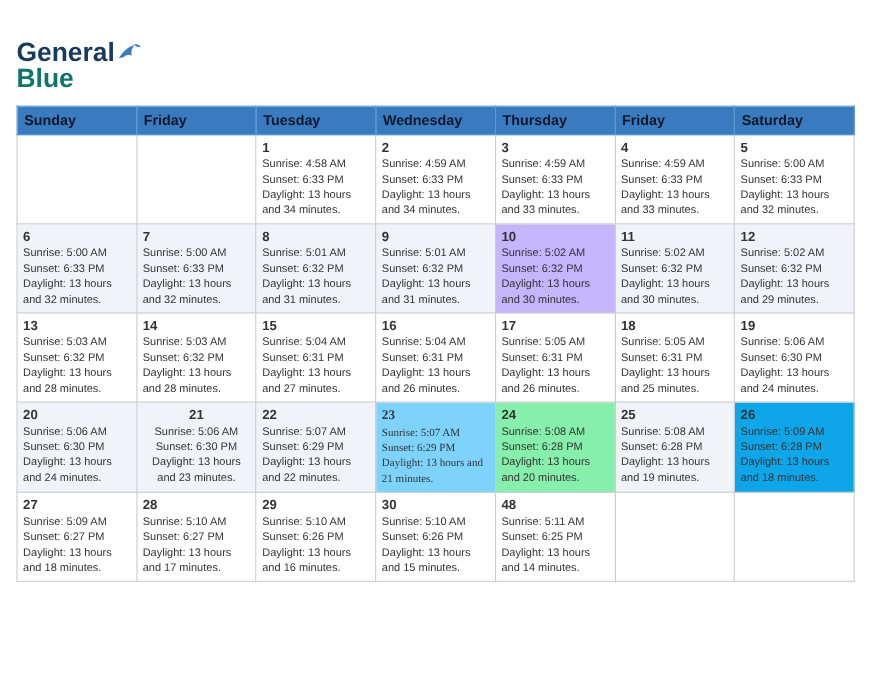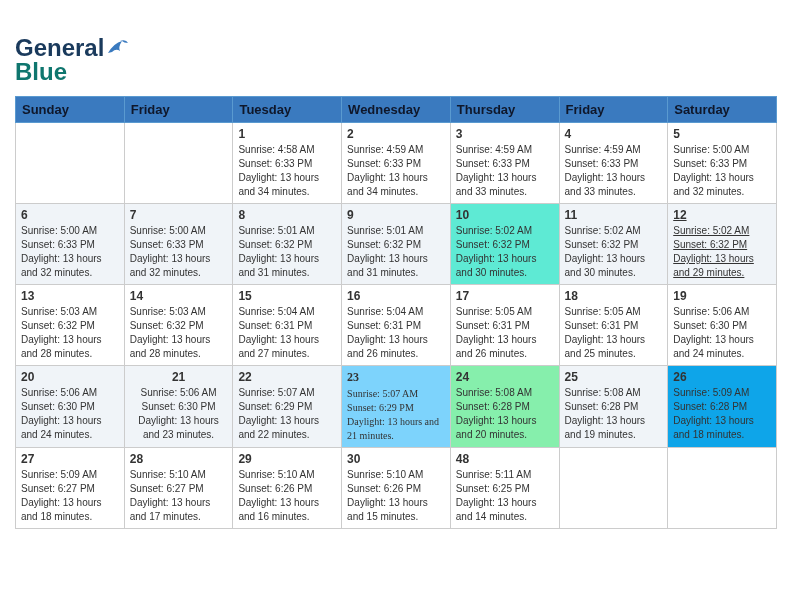--- a/index.html
+++ b/index.html
@@ -143,29 +143,29 @@
           <div class="cell-info">Sunrise: 5:00 AM<br>Sunset: 6:33 PM<br>Daylight: 13 hours and 32 minutes.</div>
         </td>
         <td style="background: rgb(240, 244, 248);">
           <span class="day-num">8</span>
           <div class="cell-info">Sunrise: 5:01 AM<br>Sunset: 6:32 PM<br>Daylight: 13 hours and 31 minutes.</div>
         </td>
         <td style="background: rgb(240, 244, 248);">
           <span class="day-num">9</span>
           <div class="cell-info">Sunrise: 5:01 AM<br>Sunset: 6:32 PM<br>Daylight: 13 hours and 31 minutes.</div>
         </td>
-        <td style="background: #5eead4;">
+        <td style="background: #c4b5fd;">
           <span class="day-num">10</span>
           <div class="cell-info">Sunrise: 5:02 AM<br>Sunset: 6:32 PM<br>Daylight: 13 hours and 30 minutes.</div>
         </td>
         <td style="background: rgb(240, 244, 248);">
           <span class="day-num">11</span>
           <div class="cell-info">Sunrise: 5:02 AM<br>Sunset: 6:32 PM<br>Daylight: 13 hours and 30 minutes.</div>
         </td>
-        <td style="background: rgb(240, 244, 248); text-decoration: underline;">
+        <td style="background: rgb(240, 244, 248);">
           <span class="day-num">12</span>
           <div class="cell-info">Sunrise: 5:02 AM<br>Sunset: 6:32 PM<br>Daylight: 13 hours and 29 minutes.</div>
         </td>
       </tr>
       <tr>
         <td>
           <span class="day-num">13</span>
           <div class="cell-info">Sunrise: 5:03 AM<br>Sunset: 6:32 PM<br>Daylight: 13 hours and 28 minutes.</div>
         </td>
         <td>

